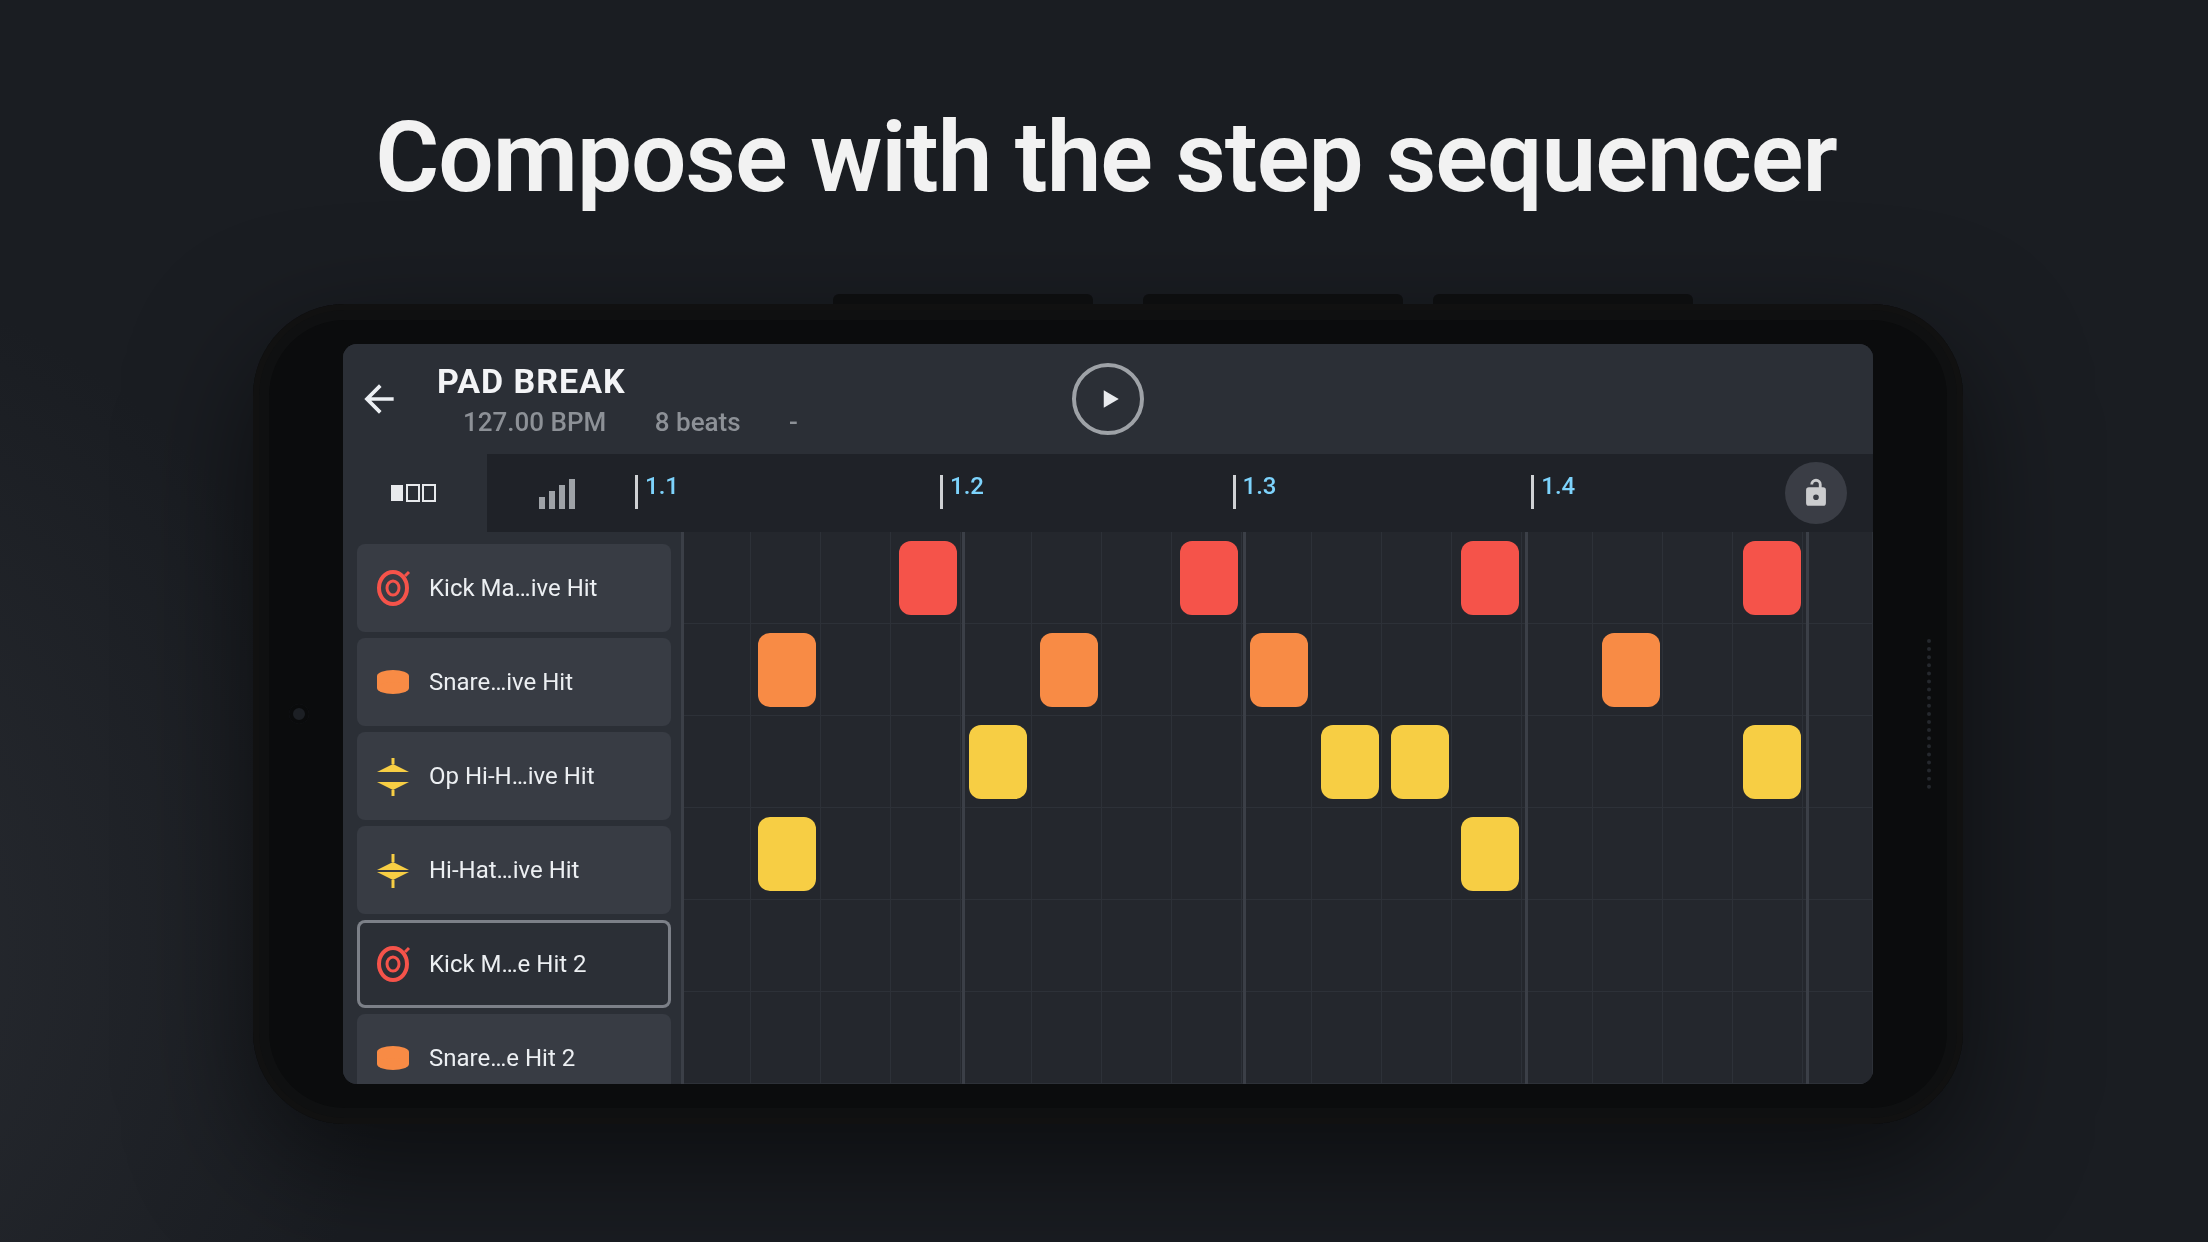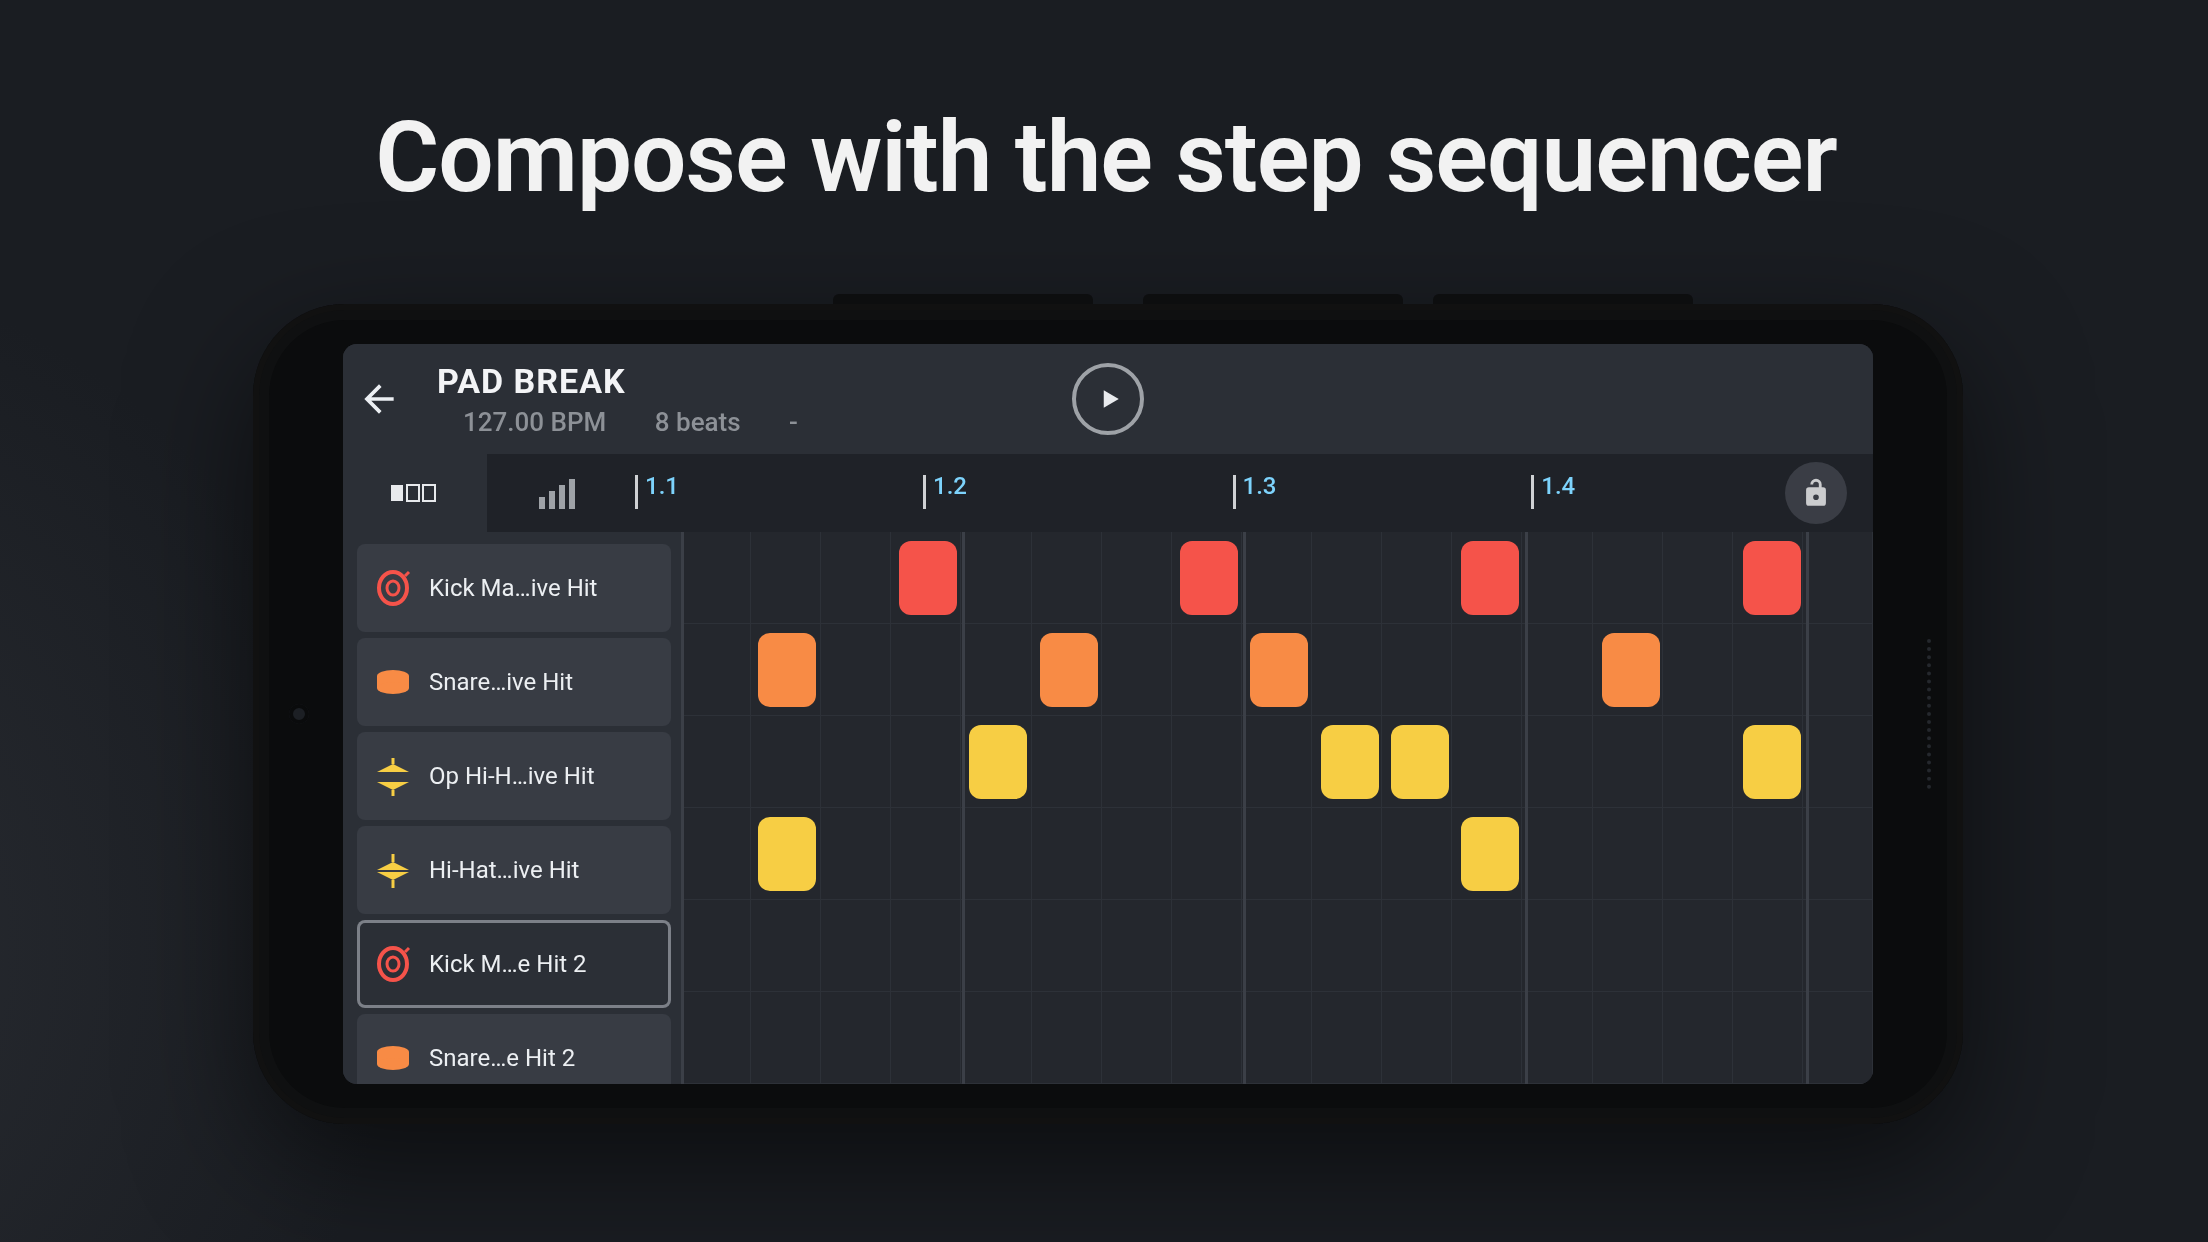--- a/index.html
+++ b/index.html
@@ -203,21 +203,21 @@
       <div class="mode-tab">
         <svg width="40" height="32" viewBox="0 0 40 32">
           <rect x="0" y="20" width="6" height="12" fill="#9ea2a7"></rect>
           <rect x="10" y="14" width="6" height="18" fill="#9ea2a7"></rect>
           <rect x="20" y="8" width="6" height="24" fill="#9ea2a7"></rect>
           <rect x="30" y="2" width="6" height="30" fill="#9ea2a7"></rect>
         </svg>
       </div>
       <div class="ruler">
           <div class="tick" style="left: 14px;">1.1</div>
-          <div class="tick" style="left: 302px;">1.2</div>
+          <div class="tick" style="left: 319px;">1.2</div>
           <div class="tick" style="left: 611.5px;">1.3</div>
           <div class="tick" style="left: 910.25px;">1.4</div>
         </div>
       <div class="lock">
         <svg viewBox="0 0 24 24">
             <path d="M17 8h-1V6a4 4 0 0 0-8 0h2a2 2 0 1 1 4 0v2H7a2 2 0 0 0-2 2v9a2 2 0 0 0 2 2h10a2 2 0 0 0 2-2v-9a2 2 0 0 0-2-2zm-5 9a2 2 0 1 1 0-4 2 2 0 0 1 0 4z"></path>
           </svg>
       </div>
     </div>
 

